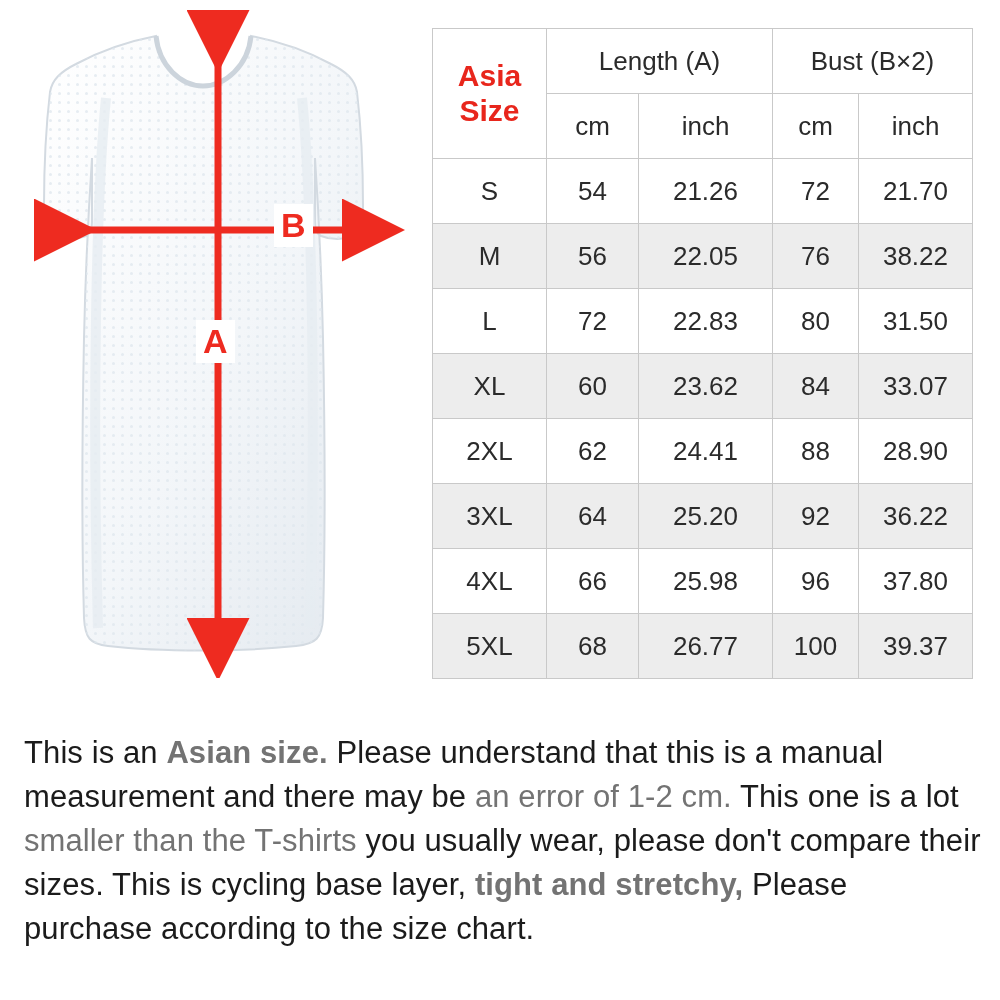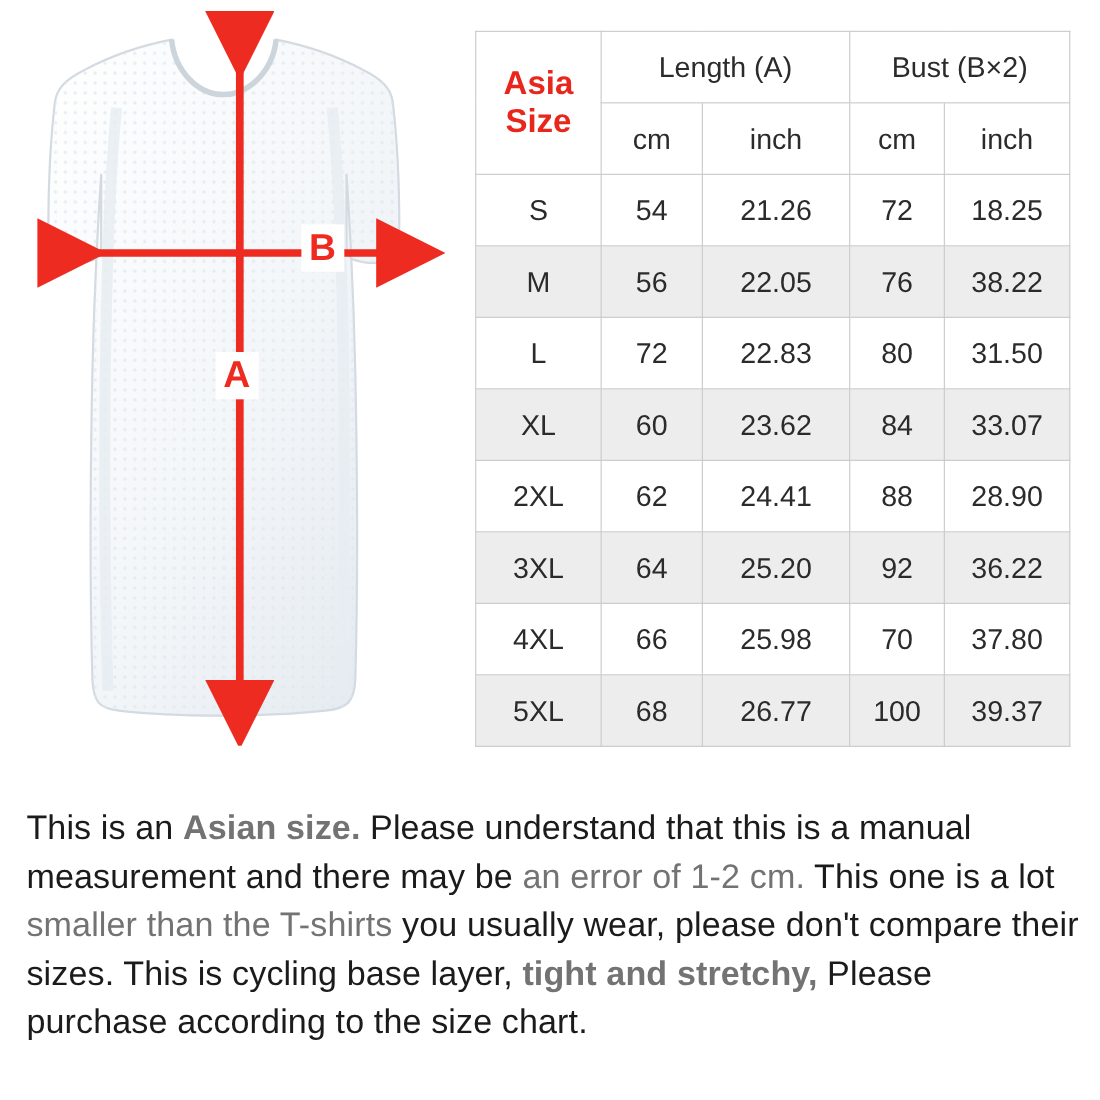--- a/index.html
+++ b/index.html
@@ -213,21 +213,21 @@
           <th class="hdr-unit">cm</th>
           <th class="hdr-unit">inch</th>
         </tr>
       </thead>
       <tbody>
         <tr>
           <td>S</td>
           <td>54</td>
           <td>21.26</td>
           <td>72</td>
-          <td>18.25</td>
+          <td>21.70</td>
         </tr>
         <tr class="alt">
           <td>M</td>
           <td>56</td>
           <td>22.05</td>
           <td>76</td>
           <td>38.22</td>
         </tr>
         <tr>
           <td>L</td>
@@ -254,21 +254,21 @@
           <td>3XL</td>
           <td>64</td>
           <td>25.20</td>
           <td>92</td>
           <td>36.22</td>
         </tr>
         <tr>
           <td>4XL</td>
           <td>66</td>
           <td>25.98</td>
-          <td>70</td>
+          <td>96</td>
           <td>37.80</td>
         </tr>
         <tr class="alt">
           <td>5XL</td>
           <td>68</td>
           <td>26.77</td>
           <td>100</td>
           <td>39.37</td>
         </tr>
       </tbody>

